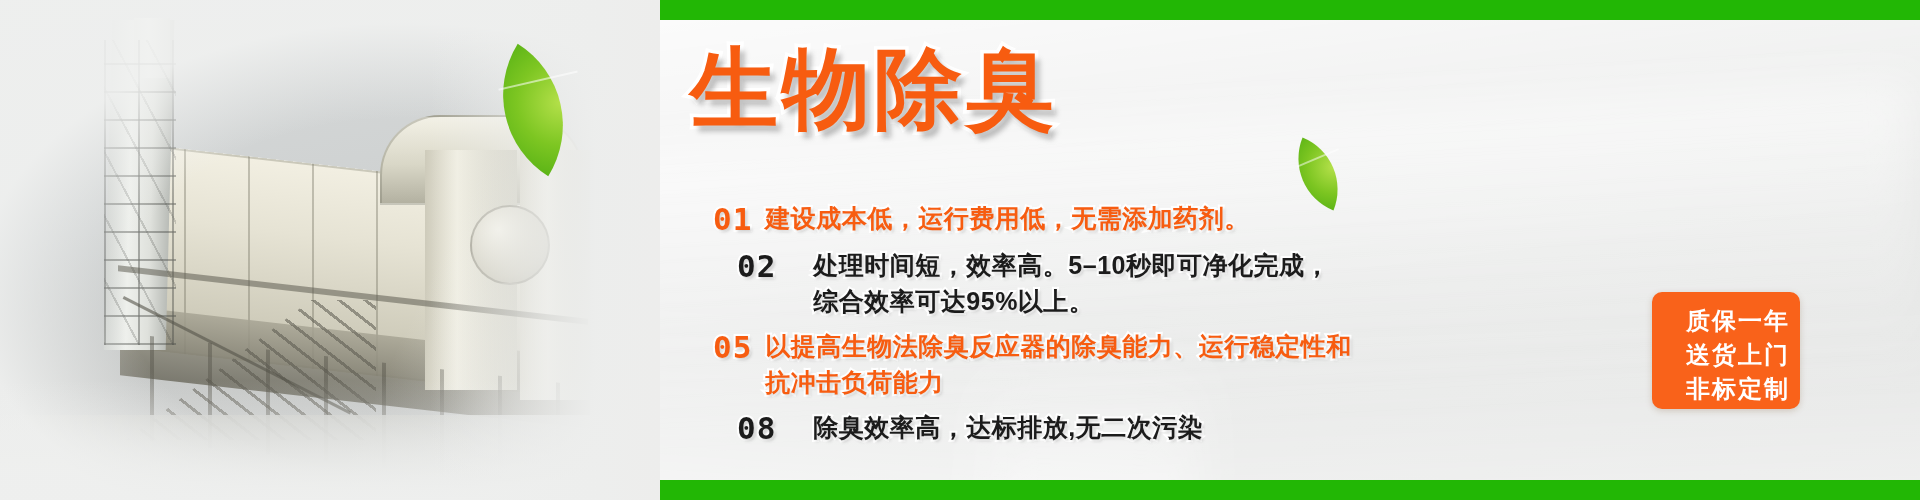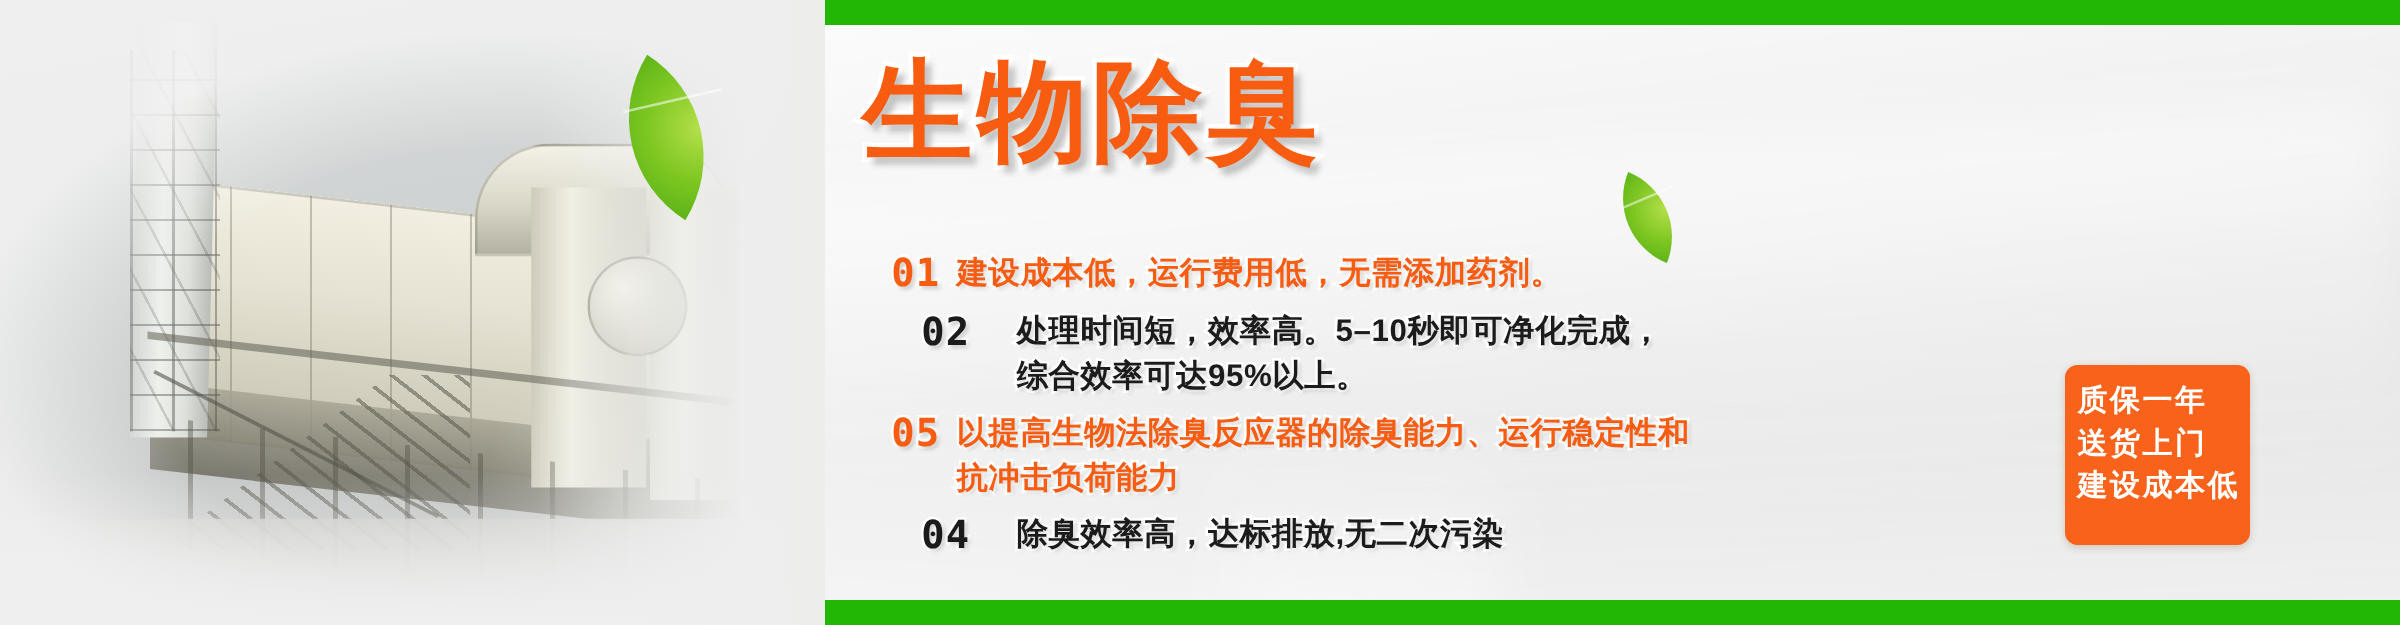--- a/index.html
+++ b/index.html
@@ -296,25 +296,25 @@
   }
   .f-line { display: block; white-space: nowrap; }
   .c-orange { color: #f75c10; }
   .c-dark   { color: #1b1b1b; margin-left: 24px; }
 
   
   #badge {
     position: absolute;
     left: 1652px; top: 292px;
     width: 128px;
-    padding: 12px 10px 30px 10px;
+    padding: 12px 10px 3px 10px;
     background: #f9621a;
     border-radius: 10px;
     box-shadow: 0 2px 6px rgba(130,90,60,.25);
-    text-align: left;
+    text-align: right;
   }
   .badge-line {
     display: block;
     color: #ffffff;
     font-size: 24px;
     font-weight: bold;
     line-height: 34px;
     letter-spacing: 2px;
     white-space: nowrap;
   }
@@ -378,26 +378,26 @@
         </span>
       </div>
       <div class="feature">
         <span class="f-num c-orange">05</span>
         <span class="f-text c-orange">
           <span class="f-line">以提高生物法除臭反应器的除臭能力、运行稳定性和</span>
           <span class="f-line">抗冲击负荷能力</span>
         </span>
       </div>
       <div class="feature">
-        <span class="f-num c-dark">04</span>
+        <span class="f-num c-dark">08</span>
         <span class="f-text c-dark">
           <span class="f-line">除臭效率高，达标排放,无二次污染</span>
         </span>
       </div>
     </div>
 
   <div id="badge">
       <span class="badge-line">质保一年</span>
       <span class="badge-line">送货上门</span>
-      <span class="badge-line">建设成本低</span>
+      <span class="badge-line">非标定制</span>
     </div>
 
 </div>
 
 </body></html>

